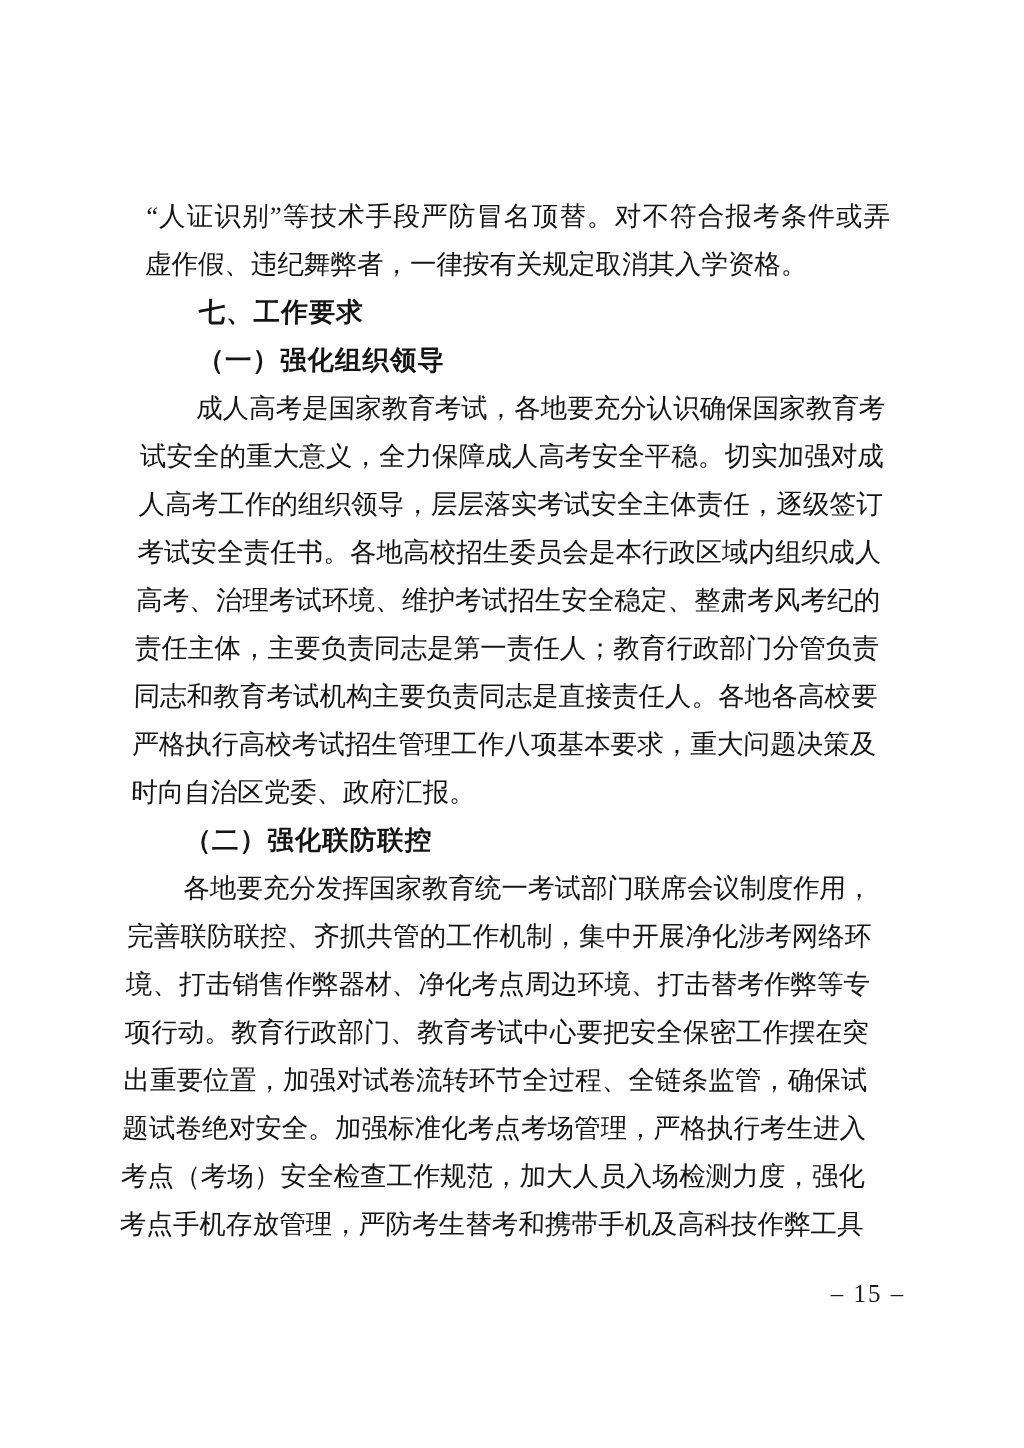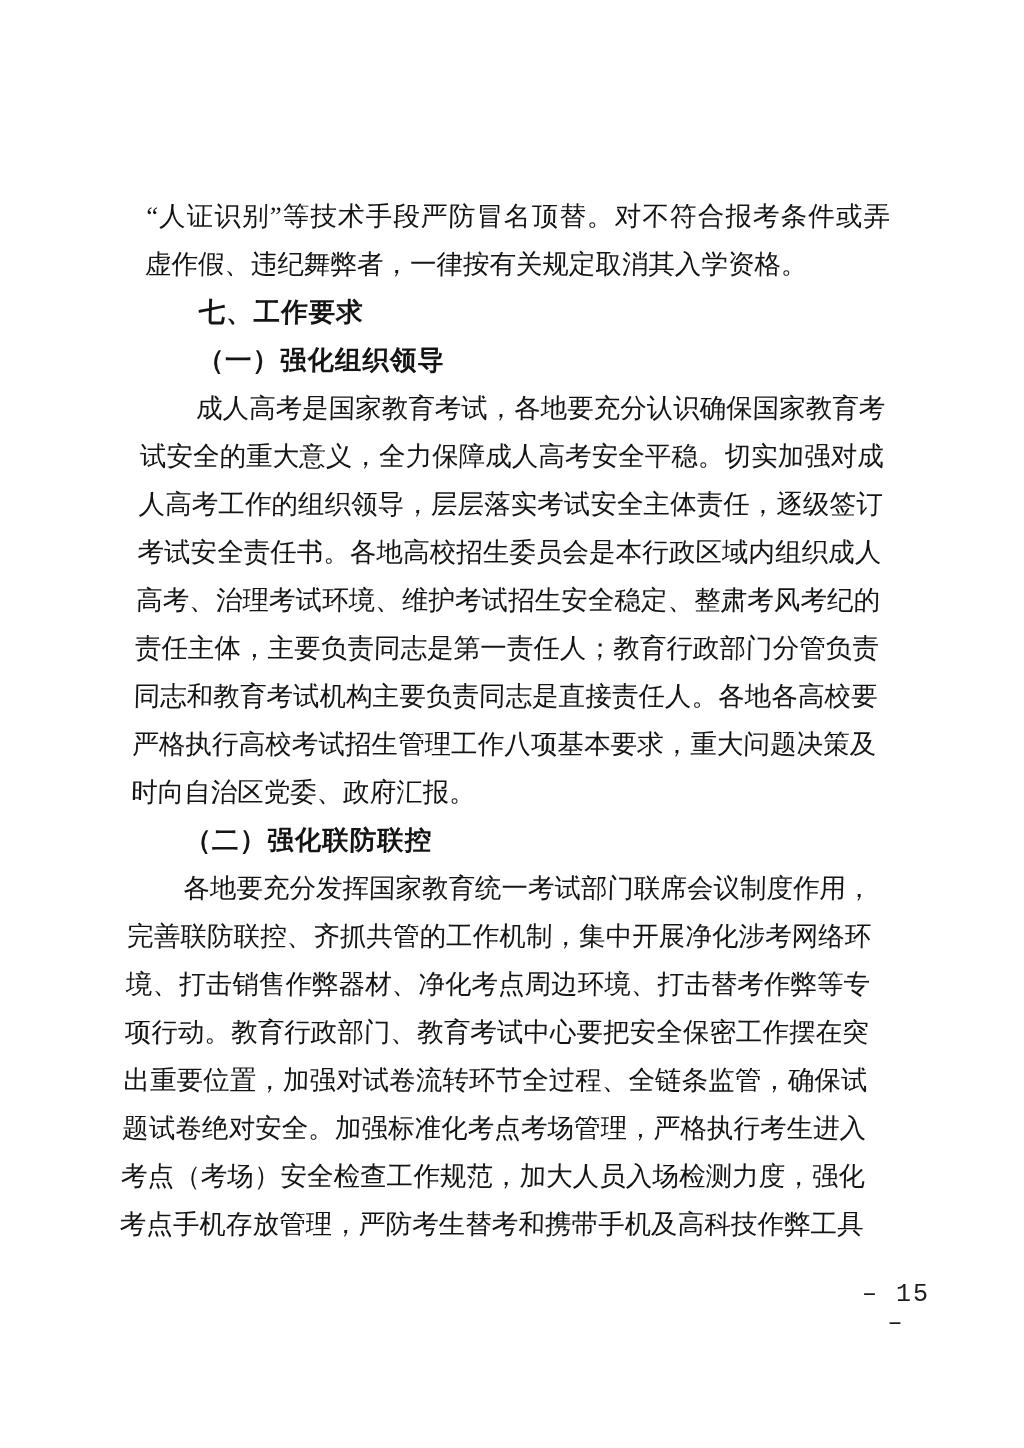--- a/index.html
+++ b/index.html
@@ -45,22 +45,21 @@
   }
   .page-number {
     position: absolute;
     left: 828px;
     top: 1280px;
     width: 80px;
     text-align: center;
     font-size: 25px;
     letter-spacing: 2px;
     color: #1c1c1c;
-    font-family: Liberation Mono, monospace;
-    margin-left: 28px;
+    font-family: Liberation Serif, serif;
   }
 </style>
 </head>
 <body>
 
 <div class="page">
   <div class="text-block">
       <div class="line fill">“人证识别”等技术手段严防冒名顶替。对不符合报考条件或弄</div>
       <div class="line">虚作假、违纪舞弊者，一律按有关规定取消其入学资格。</div>
       <div class="line heading indent">七、工作要求</div>

